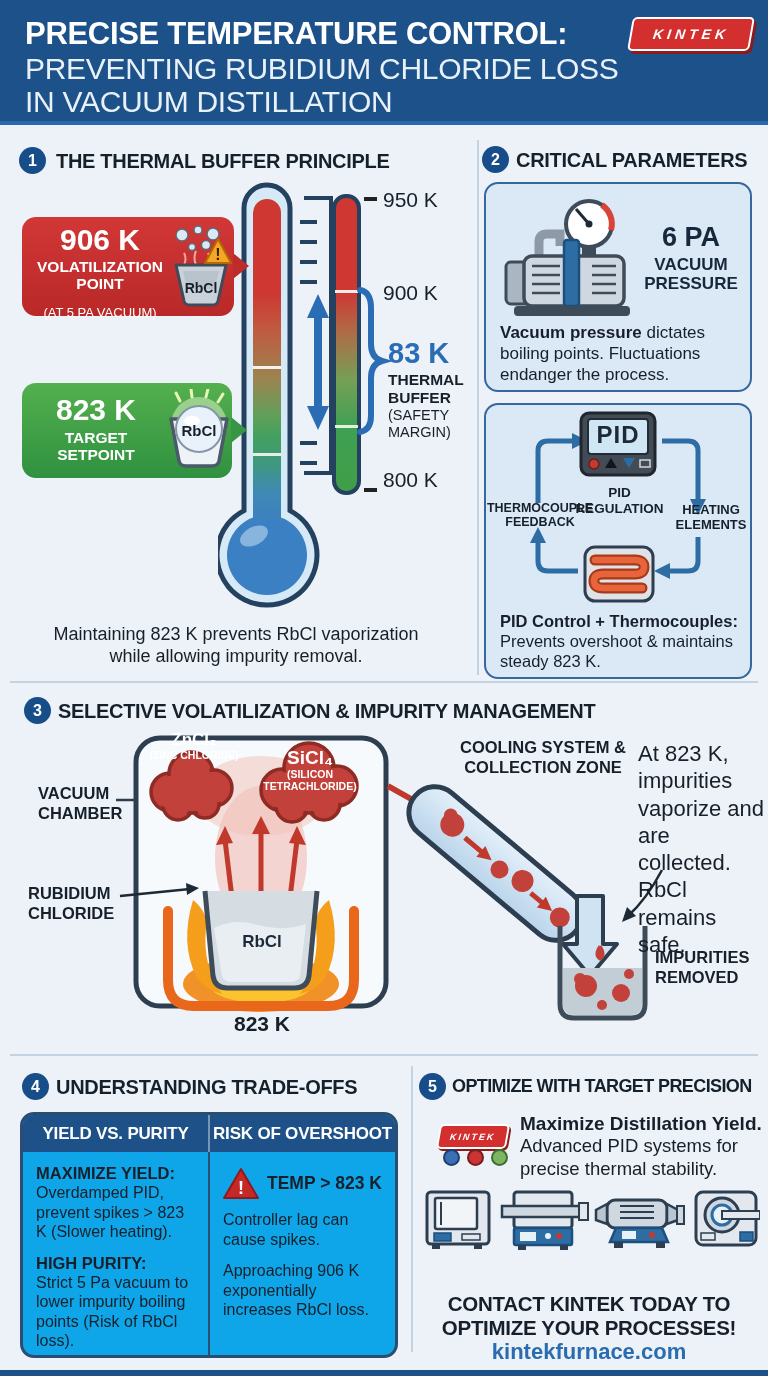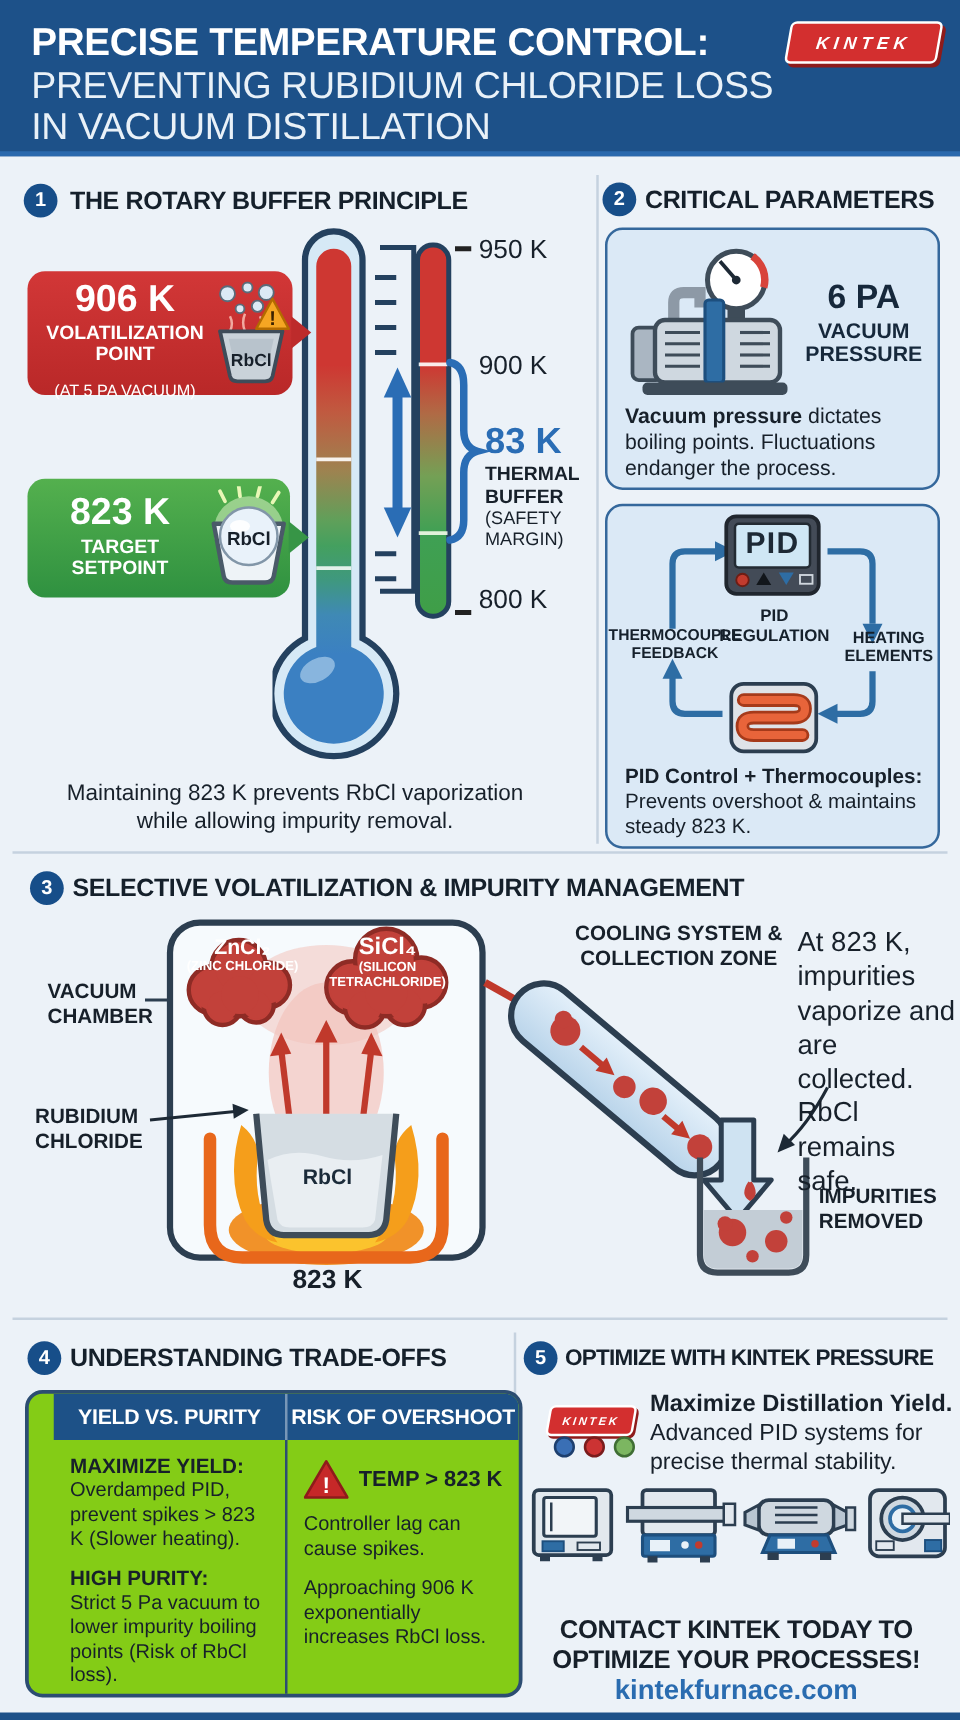--- a/index.html
+++ b/index.html
@@ -22,21 +22,21 @@
   
   .callout{border-radius:14px;color:#fff;display:flex;align-items:center;}
   .callout .tip{position:absolute;right:-15px;width:0;height:0;border-top:13px solid transparent;
                 border-bottom:13px solid transparent;}
   .panel{background:#dbe9f6;border:2.5px solid #35689c;border-radius:14px;}
   .rule{background:#c5d2df;}
   .small-label{font-size:13px;font-weight:bold;line-height:1.15;text-align:center;color:#15202b;}
   .cloud-text{color:#fff;text-align:center;line-height:1.12;}
   
   #tbl{left:20px;top:1112px;width:372px;height:240px;border:3px solid #2c4d72;border-radius:14px;
-       overflow:hidden;background:#84cc16;display:flex;flex-direction:column;padding-left:20px;}
+       overflow:hidden;background:#0ea5e9;display:flex;flex-direction:column;}
   #tbl .thead{display:flex;height:37px;background:#1d5187;flex:none;}
   #tbl .th{flex:1;display:flex;align-items:center;justify-content:center;color:#fff;
            font-weight:bold;font-size:17px;letter-spacing:-0.2px;}
   #tbl .th+.th{border-left:2px solid rgba(255,255,255,.4);}
   #tbl .tbody{display:flex;flex:1;}
   #tbl .td{flex:1;padding:11px 10px 8px 13px;font-size:16px;line-height:1.22;}
   #tbl .td+.td{border-left:2px solid #2c4d72;}
   .p-b{font-weight:bold;font-size:16.5px;}
   .url{color:#2a6cb0;font-weight:bold;font-size:22px;text-decoration:none;}
 </style>
@@ -53,21 +53,21 @@
       <span style="font-size:14px;">KINTEK</span>
     </div>
   </div>
 
   <div class="abs rule" style="left:477px;top:140px;width:2px;height:535px;"></div>
   <div class="abs rule" style="left:10px;top:681px;width:748px;height:2px;"></div>
   <div class="abs rule" style="left:10px;top:1054px;width:748px;height:2px;"></div>
   <div class="abs rule" style="left:411px;top:1066px;width:2px;height:286px;"></div>
 
   <div class="abs badge" style="left:19px;top:147px;">1</div>
-  <div class="abs stitle" style="left:56px;top:150px;">THE ROTARY BUFFER PRINCIPLE</div>
+  <div class="abs stitle" style="left:56px;top:150px;">THE THERMAL BUFFER PRINCIPLE</div>
 
   <svg class="abs" style="left:218px;top:168px;" width="250" height="470" viewBox="0 0 250 470">
     <defs>
       <linearGradient id="liq" x1="0" y1="31" x2="0" y2="427" gradientUnits="userSpaceOnUse">
         <stop offset="0" stop-color="#ce3732"></stop>
           <stop offset="0.235" stop-color="#ce3732"></stop>
         <stop offset="0.33" stop-color="#c05a40"></stop>
           <stop offset="0.45" stop-color="#9d8350"></stop>
         <stop offset="0.55" stop-color="#5fa05a"></stop>
           <stop offset="0.6" stop-color="#44a05f"></stop>
@@ -363,21 +363,21 @@
         <path d="M600,218 q6,9 0,13 q-6,-4 0,-13" stroke="#c2413a" stroke-width="3"></path>
       </g>
     </g>
 
     <path d="M662,142 Q646,172 628,188" fill="none" stroke="#1d2935" stroke-width="2.5"></path>
     <polygon points="622,194 636,188 627,179" fill="#1d2935"></polygon>
   </svg>
 
   <div class="abs b" style="left:38px;top:784px;width:90px;font-size:16.5px;line-height:1.2;">VACUUM CHAMBER</div>
   <div class="abs b" style="left:28px;top:884px;width:95px;font-size:16.5px;line-height:1.2;">RUBIDIUM CHLORIDE</div>
-  <div class="abs cloud-text" style="left:148px;top:748px;width:92px;">
+  <div class="abs cloud-text" style="left:148px;top:730px;width:92px;">
     <div class="b" style="font-size:17px;">ZnCl₂</div>
     <div class="b" style="font-size:10.5px;margin-top:1px;">(ZINC CHLORIDE)</div>
   </div>
   <div class="abs cloud-text" style="left:257px;top:747px;width:106px;">
     <div class="b" style="font-size:19px;">SiCl₄</div>
     <div class="b" style="font-size:10.5px;margin-top:1px;">(SILICON TETRACHLORIDE)</div>
   </div>
   <div class="abs b ctr" style="left:452px;top:738px;width:182px;font-size:16.5px;line-height:1.2;">COOLING SYSTEM &amp; COLLECTION ZONE</div>
   <div class="abs" style="left:638px;top:740px;width:128px;font-size:22px;line-height:1.24;">At 823 K, impurities vaporize and are collected. RbCl remains safe.</div>
   <div class="abs b ctr" style="left:230px;top:932px;width:64px;font-size:17px;color:#1b2b3a;">RbCl</div>
@@ -407,21 +407,21 @@
           </svg>
           <span class="b" style="font-size:17.5px;">TEMP &gt; 823 K</span>
         </div>
         <div>Controller lag can cause spikes.</div>
         <div style="margin-top:12px;">Approaching 906 K exponentially increases RbCl loss.</div>
       </div>
     </div>
   </div>
 
   <div class="abs badge" style="left:419px;top:1073px;">5</div>
-  <div class="abs stitle" style="left:452px;top:1076px;font-size:18px;letter-spacing:-0.6px;">OPTIMIZE WITH KINTEK PRESSURE</div>
+  <div class="abs stitle" style="left:452px;top:1076px;font-size:18px;letter-spacing:-0.6px;">OPTIMIZE WITH TARGET PRECISION</div>
 
   <div class="abs logo" style="left:438px;top:1124px;width:66px;height:21px;box-shadow:2px 2px 0 #8e1b1b;">
     <span style="font-size:9px;letter-spacing:2px;">KINTEK</span>
   </div>
   <div class="abs" style="left:443px;top:1149px;display:flex;gap:7px;">
     <div style="width:13px;height:13px;border-radius:50%;background:#3a6fb5;border:2px solid #1d3f6e;"></div>
     <div style="width:13px;height:13px;border-radius:50%;background:#cc3333;border:2px solid #7a1c1c;"></div>
     <div style="width:13px;height:13px;border-radius:50%;background:#7cb661;border:2px solid #3f6e34;"></div>
   </div>
   <div class="abs" style="left:520px;top:1112px;width:246px;font-size:18.5px;line-height:1.22;">

